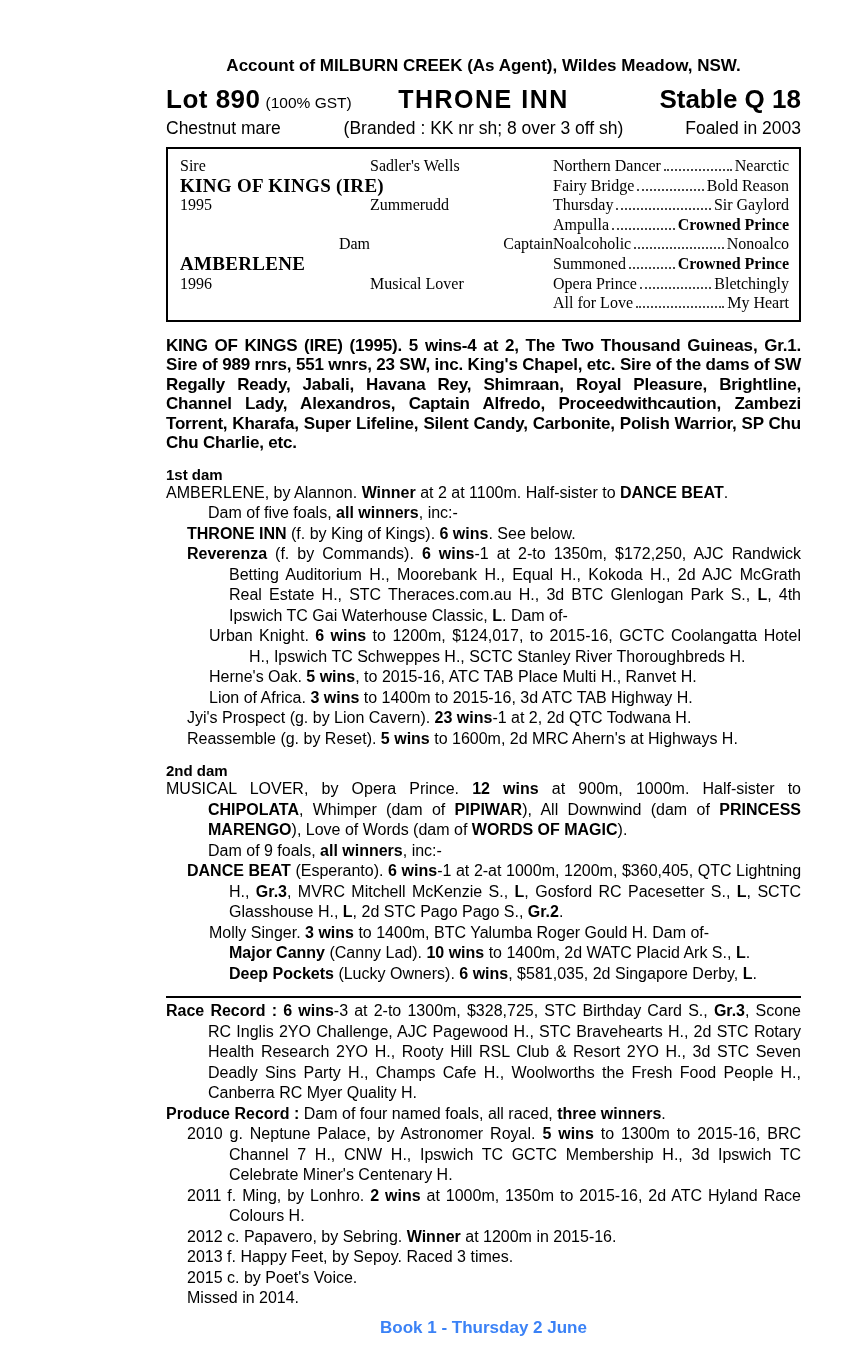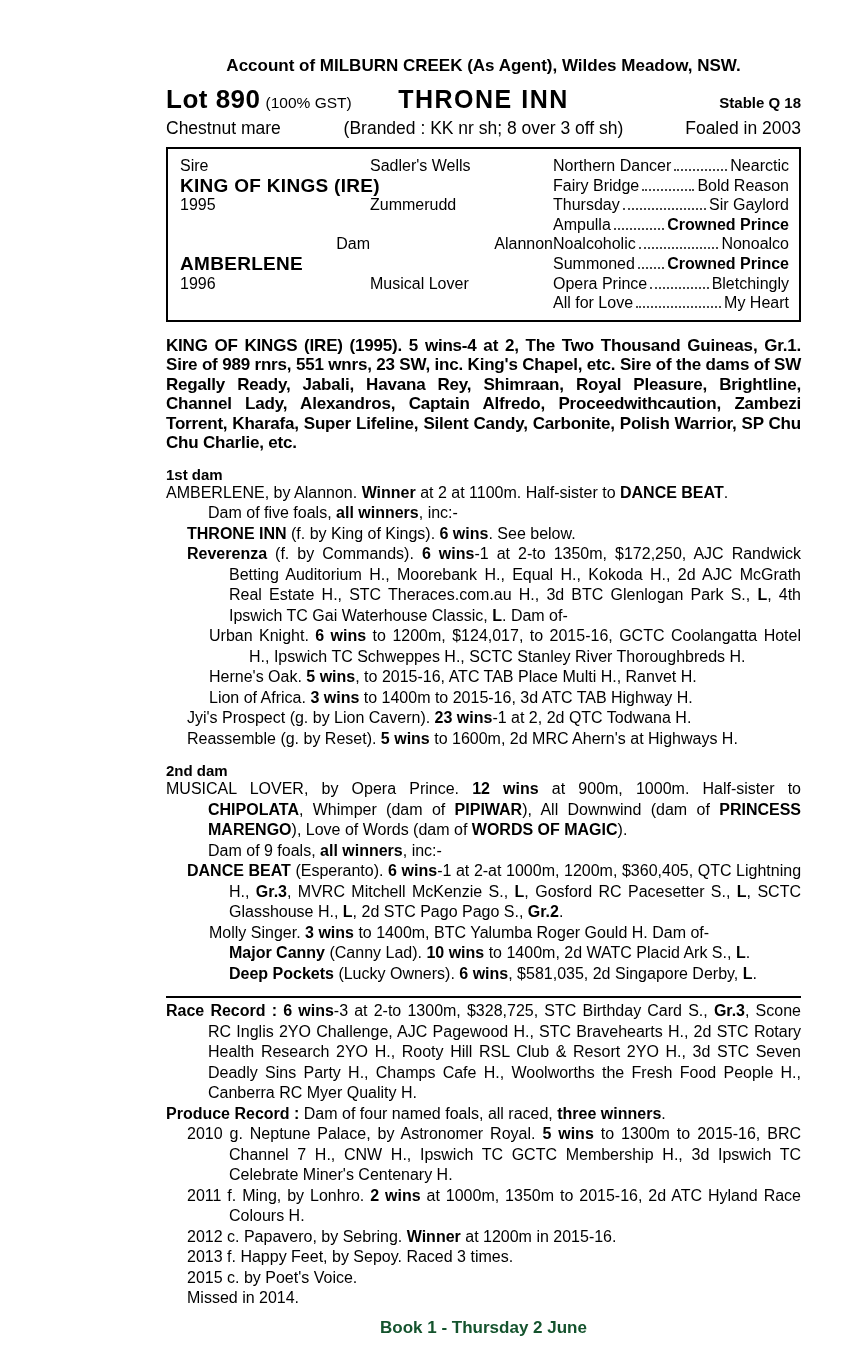--- a/index.html
+++ b/index.html
@@ -8,30 +8,30 @@
   .page{box-sizing:border-box;width:816px;height:1356px;padding:56px 15px 0 166px;position:relative;}
   .b{font-weight:bold;}
 
   
   .account{font-weight:bold;font-size:17px;text-align:center;margin-bottom:8px;}
   .lot-row{display:grid;grid-template-columns:1fr auto 1fr;align-items:baseline;}
   .lot-left{white-space:nowrap;}
   .lot-num{font-weight:bold;font-size:26px;letter-spacing:.5px;}
   .gst{font-size:15.5px;margin-left:5px;}
   .horse-name{font-weight:bold;font-size:25px;letter-spacing:1.5px;text-align:center;}
-  .stable{font-weight:bold;font-size:15px;text-align:right;white-space:nowrap;}
+  .stable{font-weight:bold;font-size:26px;text-align:right;white-space:nowrap;}
   .desc-row{display:grid;grid-template-columns:1fr auto 1fr;align-items:baseline;font-size:17.5px;margin-top:3px;}
   .desc-left{text-align:left;}
   .desc-mid{text-align:center;}
   .desc-right{text-align:right;}
 
   
   .ped-box{border:2px solid #000;margin-top:8px;padding:7px 10px 7px 12px;}
   .ped-grid{display:grid;grid-template-columns:190px 183px 1fr;grid-auto-rows:19.6px;}
-  .ped-grid span{line-height:19.6px;white-space:nowrap;}
+  .ped-grid span{line-height:19.6px;white-space:nowrap;font-family:Liberation Serif, serif;}
   .c1{grid-column:1;}
   .c2{grid-column:2;}
   .r1{grid-row:1;} .r2{grid-row:2;} .r3{grid-row:3;} .r5{grid-row:5;text-align:right;} .r6{grid-row:6;} .r7{grid-row:7;}
   .big{font-weight:bold;font-size:19px;letter-spacing:.3px;}
   .c3{grid-column:3;grid-row:1 / span 8;display:flex;flex-direction:column;justify-content:space-between;}
   .anc-row{display:flex;align-items:baseline;line-height:19.6px;height:19.6px;}
   .anc-name{white-space:nowrap;}
   .leader{flex:1;border-bottom:2px dotted #4a4a4a;margin:0 3px 4px 3px;min-width:10px;}
   .anc-parent{white-space:nowrap;}
 
@@ -44,21 +44,21 @@
   .para{margin:0;line-height:20.5px;text-align:justify;}
   .h0{padding-left:42px;text-indent:-42px;}
   .ind{padding-left:42px;}
   .h1{padding-left:63px;text-indent:-42px;}
   .h2{padding-left:83px;text-indent:-40px;}
   .h3{padding-left:104px;text-indent:-41px;}
 
   .rule{border-top:2px solid #000;margin-top:12px;padding-top:3px;}
 
   .service{font-weight:bold;font-size:18.5px;line-height:29px;text-align:center;margin-top:2px;}
-  .footer{color:#14532d;font-weight:bold;font-size:17px;text-align:center;
+  .footer{color:#3b82f6;font-weight:bold;font-size:17px;text-align:center;
           position:absolute;left:166px;right:15px;bottom:18px;}
 </style>
 </head>
 <body>
 
 <div class="page">
 
   <div class="account">Account of MILBURN CREEK (As Agent), Wildes Meadow, NSW.</div>
 
   <div class="lot-row">
@@ -76,21 +76,21 @@
   <div class="ped-box">
     <div class="ped-grid">
       <span class="c1 r1">Sire</span>
       <span class="c1 r2 big">KING OF KINGS (IRE)</span>
       <span class="c1 r3">1995</span>
       <span class="c1 r5">Dam</span>
       <span class="c1 r6 big">AMBERLENE</span>
       <span class="c1 r7">1996</span>
       <span class="c2 r1">Sadler's Wells</span>
       <span class="c2 r3">Zummerudd</span>
-      <span class="c2 r5">Alannon</span>
+      <span class="c2 r5">Captain</span>
       <span class="c2 r7">Musical Lover</span>
       <div class="c3">
           <div class="anc-row">
             <span class="anc-name">Northern Dancer</span>
             <span class="leader"></span>
             <span class="anc-parent">Nearctic</span>
           </div>
           <div class="anc-row">
             <span class="anc-name">Fairy Bridge</span>
             <span class="leader"></span>

